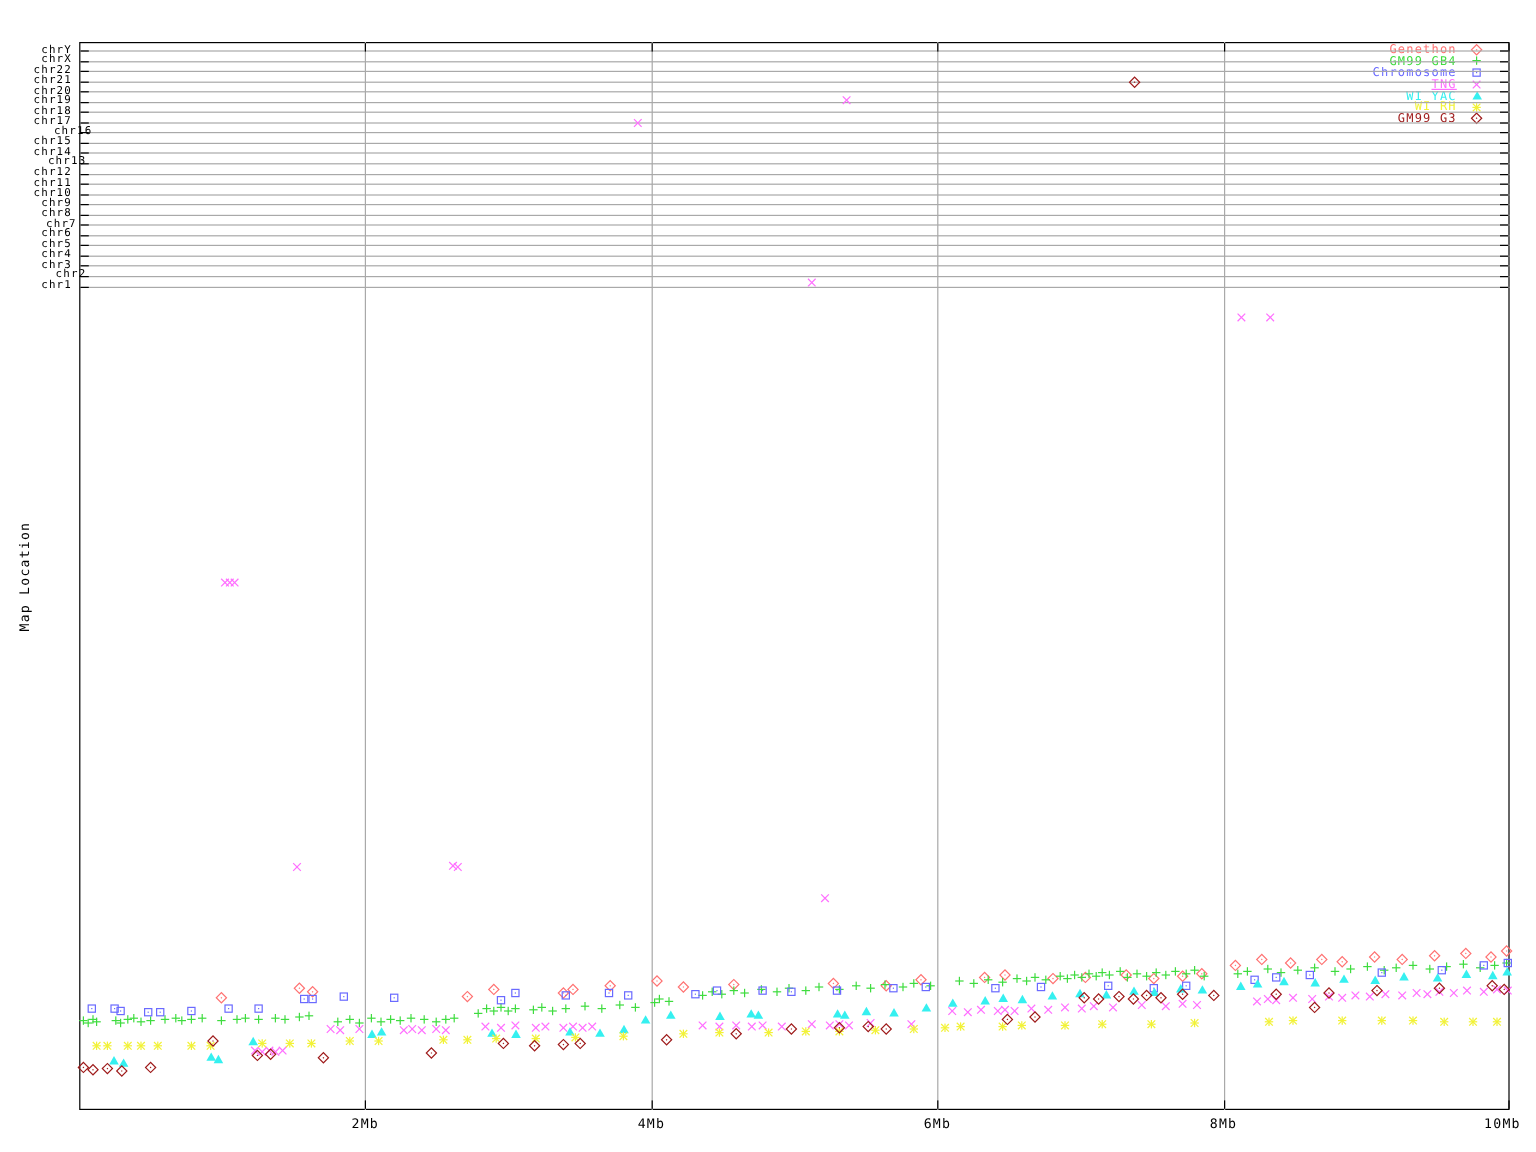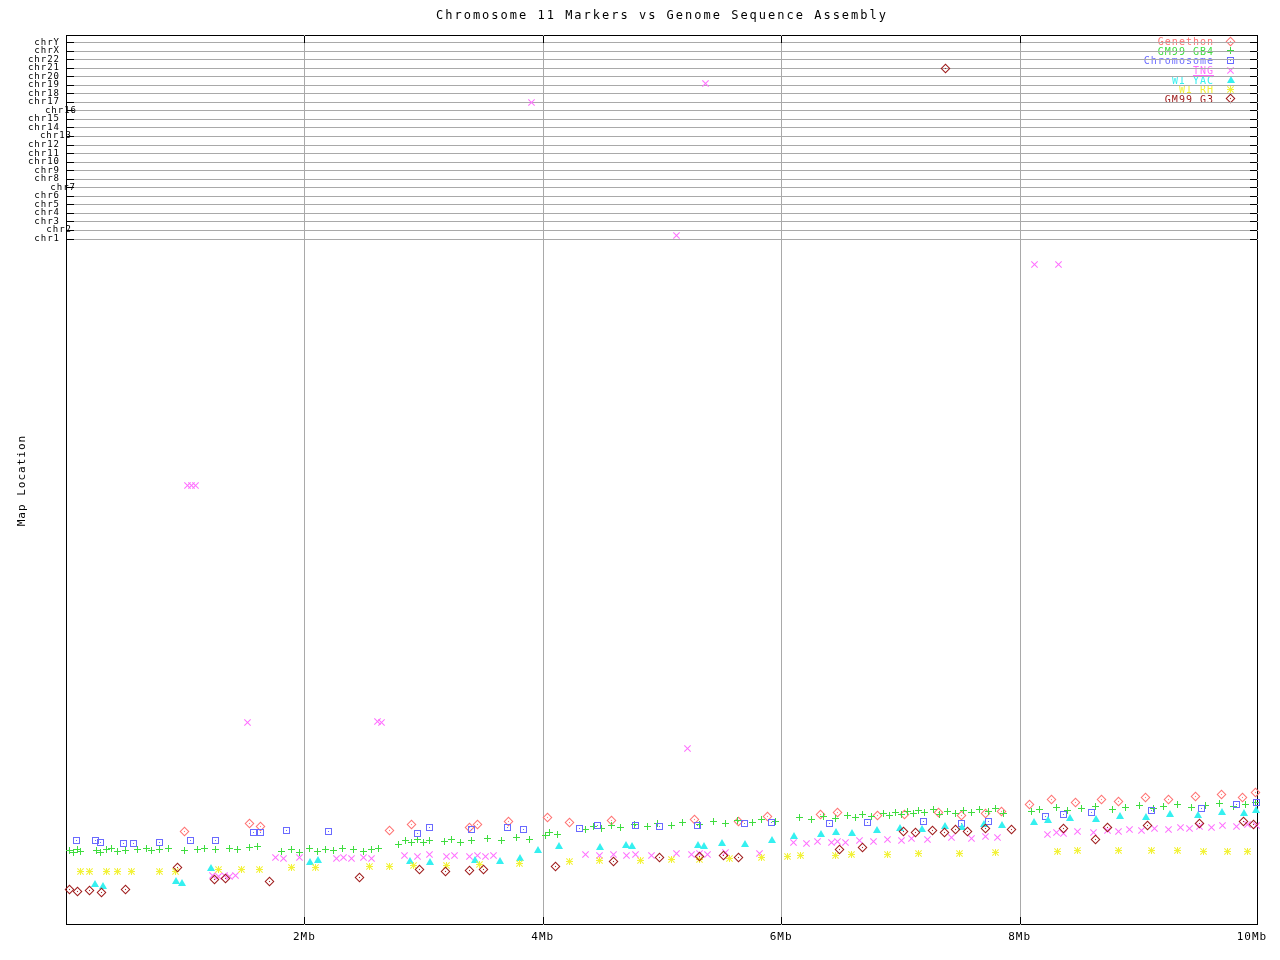--- a/index.html
+++ b/index.html
@@ -40,21 +40,20 @@
   .mk.star::before{content:"";position:absolute;left:3px;top:0;width:1px;height:7px;background:currentColor;}
   .mk.star::after{content:"";position:absolute;left:0;top:3px;width:7px;height:1px;background:currentColor;}
   .mk.star i{position:absolute;left:3px;top:-1px;width:1px;height:9px;background:currentColor;display:block;}
   .mk.star i.d1{transform:rotate(45deg);}
   .mk.star i.d2{transform:rotate(-45deg);}
 </style>
 </head>
 <body>
 
 <div class="page">
-  <div class="title">Chromosome 11 Markers vs Genome Sequence Assembly</div>
   <div class="ylabel">Map Location</div>
   <div class="frame"></div>
   <div class="legend" id="legend">
       <div class="row">
         <span class="lab" style="color: rgb(255, 114, 114);">Genethon</span>
         <span class="mkslot" style="color: rgb(255, 114, 114);">
           <div class="mk diamond"></div>
         </span>
       </div>
       <div class="row">
@@ -161,21 +160,21 @@
     <div class="tick" style="left: 67px; top: 170.175px; width: 7px; height: 1px;"></div>
     <div class="tick" style="left: 1250px; top: 170.175px; width: 7px; height: 1px;"></div>
     <div class="ytick" style="left: 0px; top: 165.675px;">chr9</div>
     <div class="hgrid" style="left: 67px; top: 178.72px; width: 1191px;"></div>
     <div class="tick" style="left: 67px; top: 178.72px; width: 7px; height: 1px;"></div>
     <div class="tick" style="left: 1250px; top: 178.72px; width: 7px; height: 1px;"></div>
     <div class="ytick" style="left: 0px; top: 174.22px;">chr8</div>
     <div class="hgrid" style="left: 67px; top: 187.265px; width: 1191px;"></div>
     <div class="tick" style="left: 67px; top: 187.265px; width: 7px; height: 1px;"></div>
     <div class="tick" style="left: 1250px; top: 187.265px; width: 7px; height: 1px;"></div>
-    <div class="ytick" style="left: 16px; top: 182.765px;">chr7</div>
+    <div class="ytick" style="left: 4px; top: 182.765px;">chr7</div>
     <div class="hgrid" style="left: 67px; top: 195.81px; width: 1191px;"></div>
     <div class="tick" style="left: 67px; top: 195.81px; width: 7px; height: 1px;"></div>
     <div class="tick" style="left: 1250px; top: 195.81px; width: 7px; height: 1px;"></div>
     <div class="ytick" style="left: 0px; top: 191.31px;">chr6</div>
     <div class="hgrid" style="left: 67px; top: 204.355px; width: 1191px;"></div>
     <div class="tick" style="left: 67px; top: 204.355px; width: 7px; height: 1px;"></div>
     <div class="tick" style="left: 1250px; top: 204.355px; width: 7px; height: 1px;"></div>
     <div class="ytick" style="left: 0px; top: 199.855px;">chr5</div>
     <div class="hgrid" style="left: 67px; top: 212.9px; width: 1191px;"></div>
     <div class="tick" style="left: 67px; top: 212.9px; width: 7px; height: 1px;"></div>

